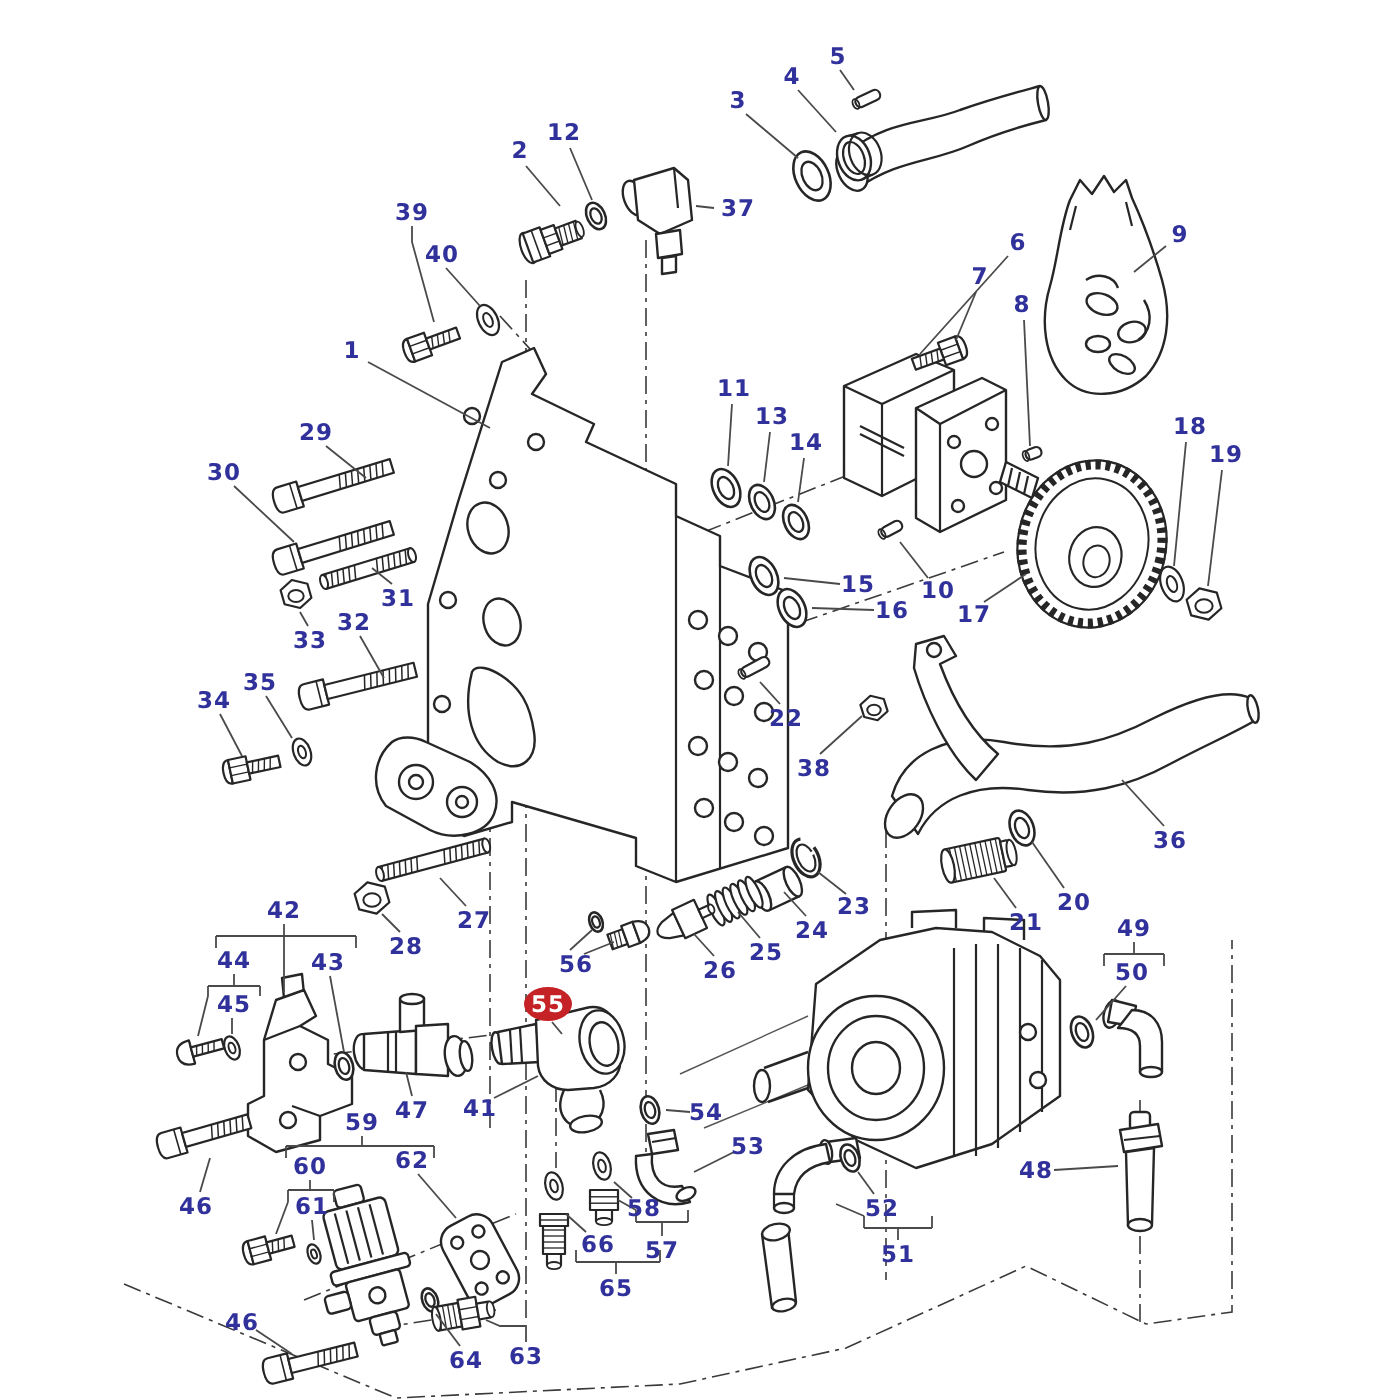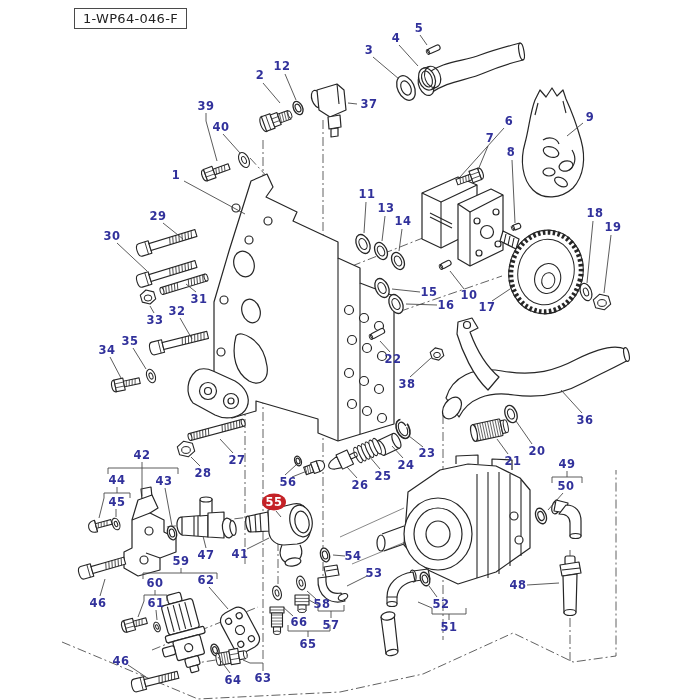--- a/index.html
+++ b/index.html
@@ -7,23 +7,20 @@
   .canvas svg{position:absolute;left:0;top:0;}
   .title-box{position:absolute;left:74px;top:8px;border:1.6px solid #4a4a4a;padding:2px 8px;font-size:13px;color:#222;background:#fff;letter-spacing:.3px;z-index:5;}
   #static-art path,#static-art rect,#static-art ellipse,#static-art circle{fill:#fff;stroke:#262626;stroke-width:1.2;stroke-linejoin:round;}
   #static-art line{stroke:#262626;stroke-width:1.1;}
   .nf{fill:none !important;}
 </style>
 </head>
 <body>
 
 <div class="canvas">
-  <div class="title-box">
-    <span>1-WP64-046-F</span>
-  </div>
 
   <svg viewBox="0 0 700 700" width="700" height="700">
 
     <g id="construction" stroke="#3a3a3a" stroke-width="0.8" fill="none" stroke-dasharray="9 3 2 3">
       <line x1="263" y1="140" x2="263" y2="662"></line>
       <line x1="245" y1="402" x2="245" y2="566"></line>
       <line x1="323" y1="120" x2="323" y2="592"></line>
       <line x1="443" y1="415" x2="443" y2="640"></line>
       <line x1="570" y1="550" x2="570" y2="664"></line>
       <line x1="278" y1="542" x2="278" y2="584"></line>

